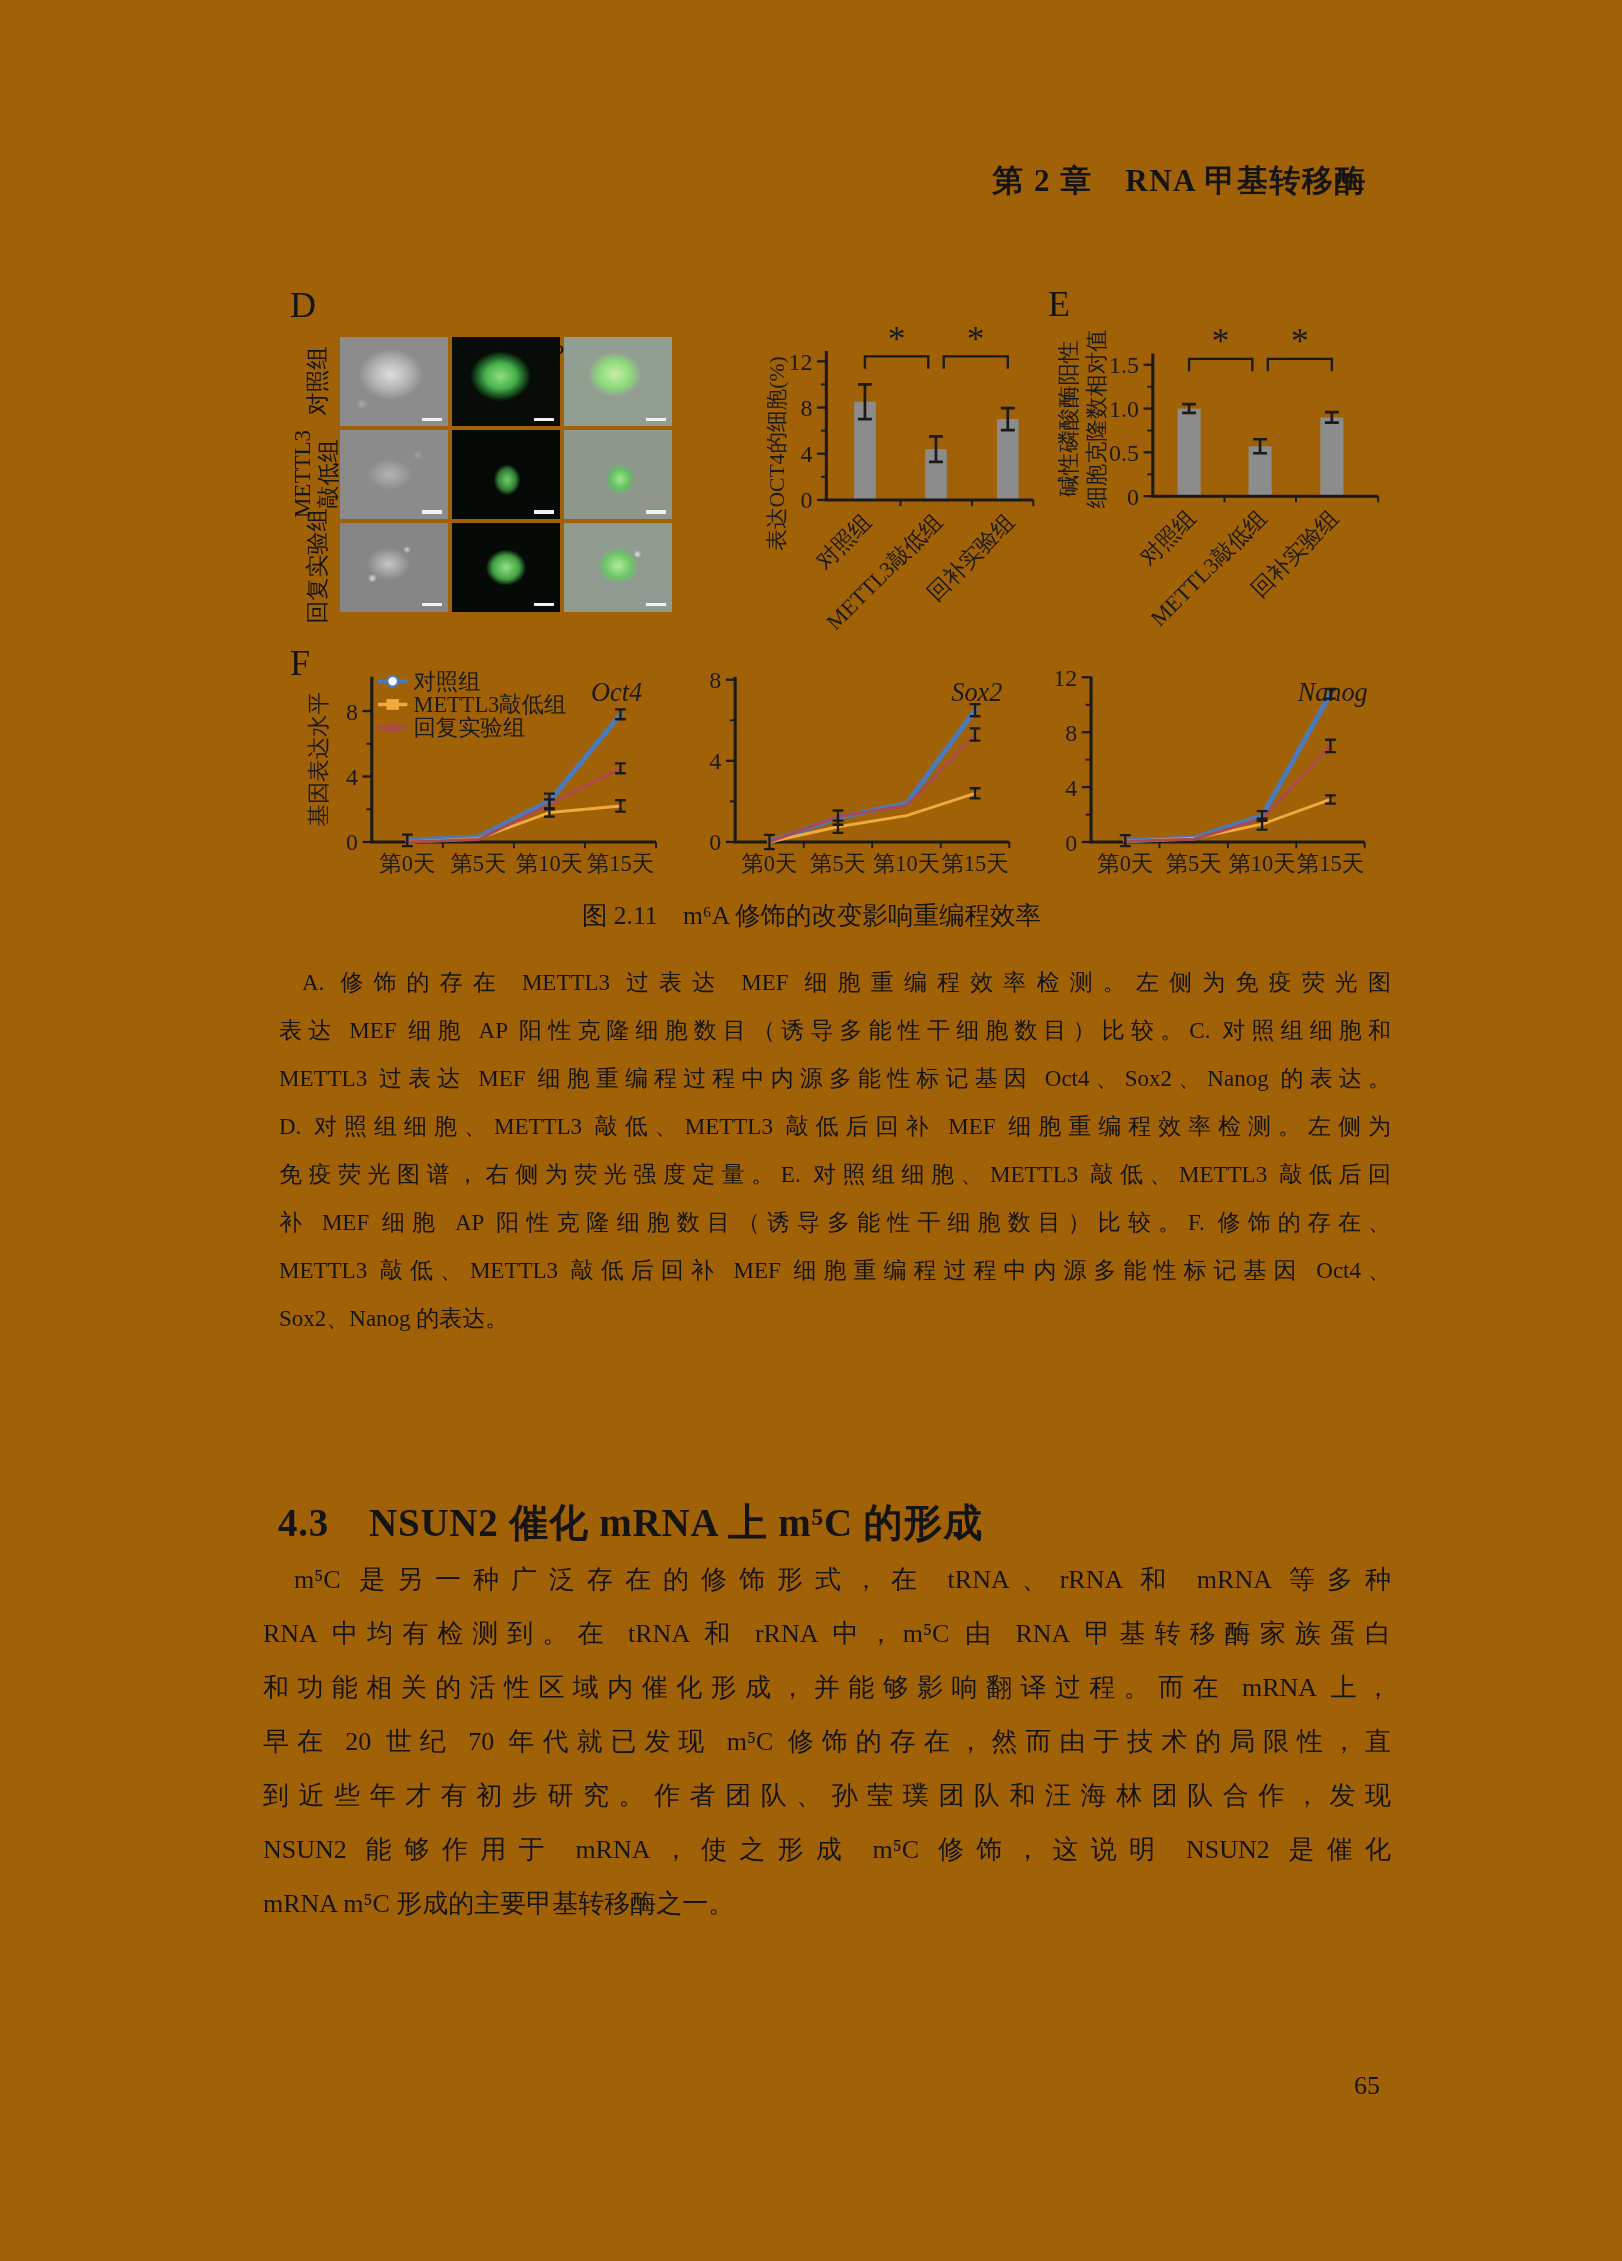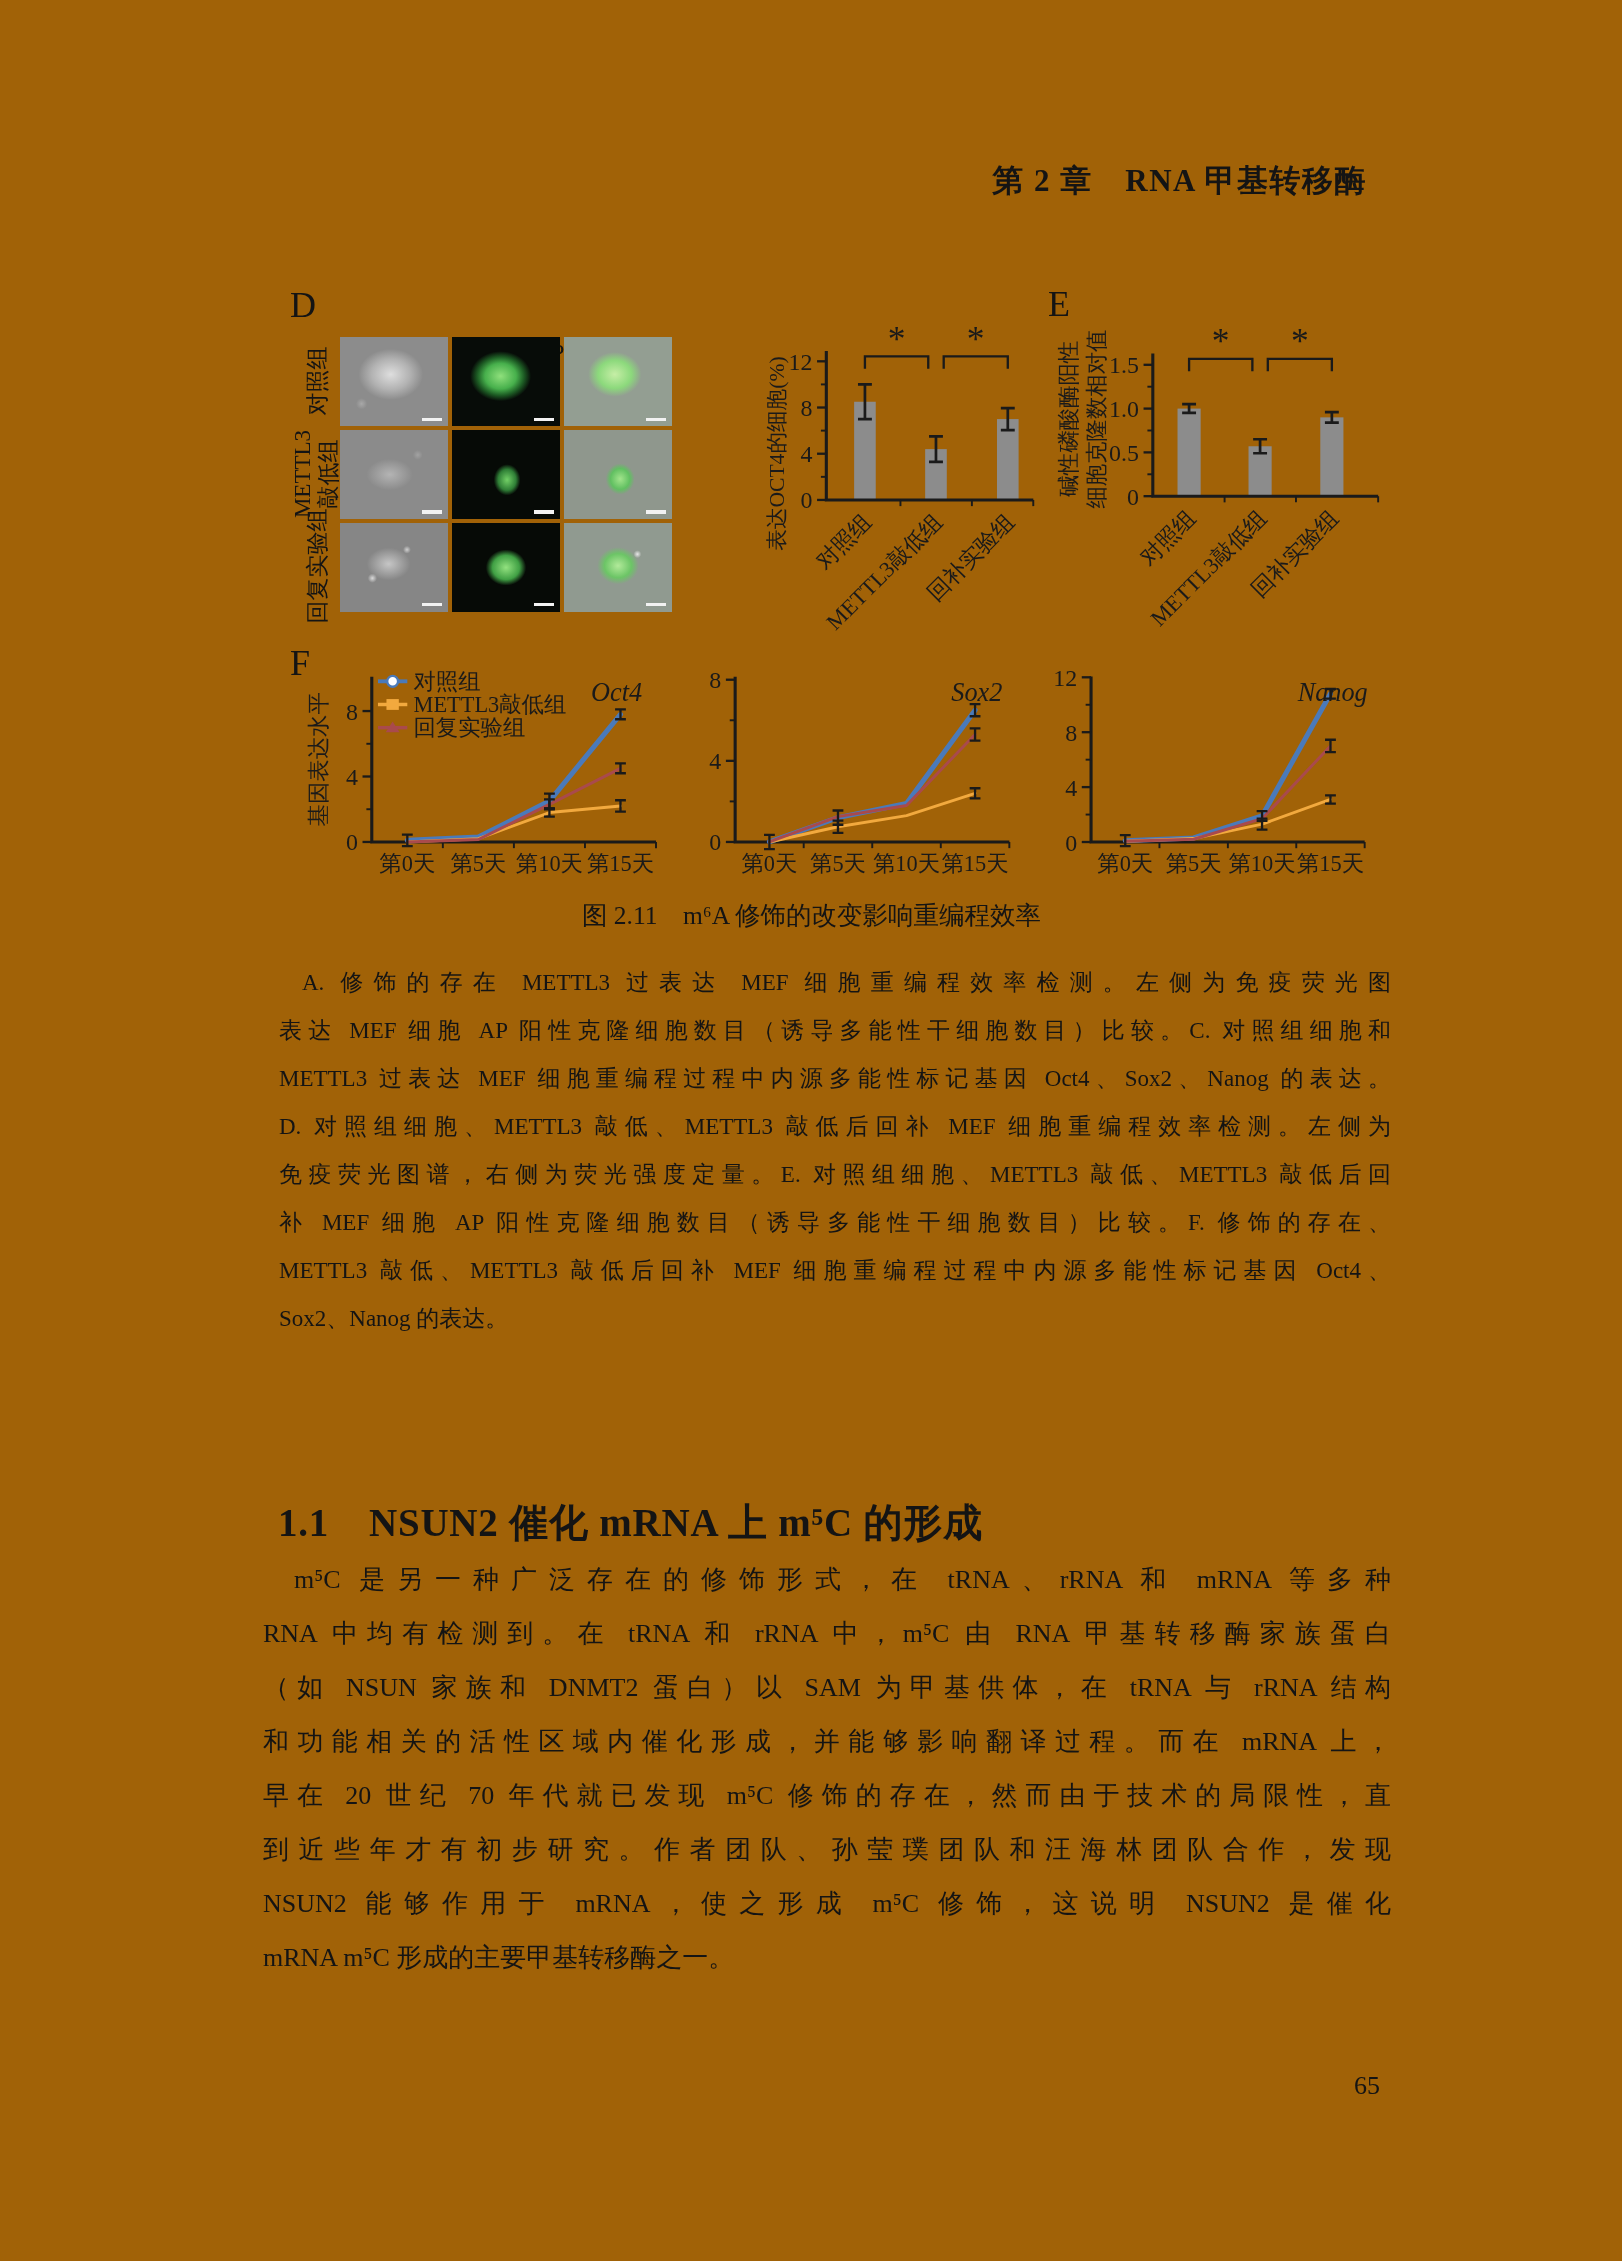--- a/index.html
+++ b/index.html
@@ -279,26 +279,25 @@
       <div class="jl">METTL3 过表达 MEF 细胞重编程过程中内源多能性标记基因 Oct4、Sox2、Nanog 的表达。</div>
       <div class="jl">D. 对照组细胞、METTL3 敲低、METTL3 敲低后回补 MEF 细胞重编程效率检测。左侧为</div>
       <div class="jl">免疫荧光图谱，右侧为荧光强度定量。E. 对照组细胞、METTL3 敲低、METTL3 敲低后回</div>
       <div class="jl">补 MEF 细胞 AP 阳性克隆细胞数目（诱导多能性干细胞数目）比较。F. 修饰的存在、</div>
       <div class="jl">METTL3 敲低、METTL3 敲低后回补 MEF 细胞重编程过程中内源多能性标记基因 Oct4、</div>
       <div>Sox2、Nanog 的表达。</div>
     </div>
 
   </section>
 
-  <h2 class="sec-heading">1.1　NSUN2 催化 mRNA 上 m⁵C 的形成</h2>
+  <h2 class="sec-heading">4.3　NSUN2 催化 mRNA 上 m⁵C 的形成</h2>
 
   <div class="body-text">
     <div class="jl ind-b">m⁵C 是另一种广泛存在的修饰形式，在 tRNA、rRNA 和 mRNA 等多种</div>
     <div class="jl">RNA 中均有检测到。在 tRNA 和 rRNA 中，m⁵C 由 RNA 甲基转移酶家族蛋白</div>
-    <div class="jl">（如 NSUN 家族和 DNMT2 蛋白）以 SAM 为甲基供体，在 tRNA 与 rRNA 结构</div>
     <div class="jl">和功能相关的活性区域内催化形成，并能够影响翻译过程。而在 mRNA 上，</div>
     <div class="jl">早在 20 世纪 70 年代就已发现 m⁵C 修饰的存在，然而由于技术的局限性，直</div>
     <div class="jl">到近些年才有初步研究。作者团队、孙莹璞团队和汪海林团队合作，发现</div>
     <div class="jl">NSUN2 能够作用于 mRNA，使之形成 m⁵C 修饰，这说明 NSUN2 是催化</div>
     <div>mRNA m⁵C 形成的主要甲基转移酶之一。</div>
   </div>
 
   <div class="page-number">65</div>
 
 </div>

